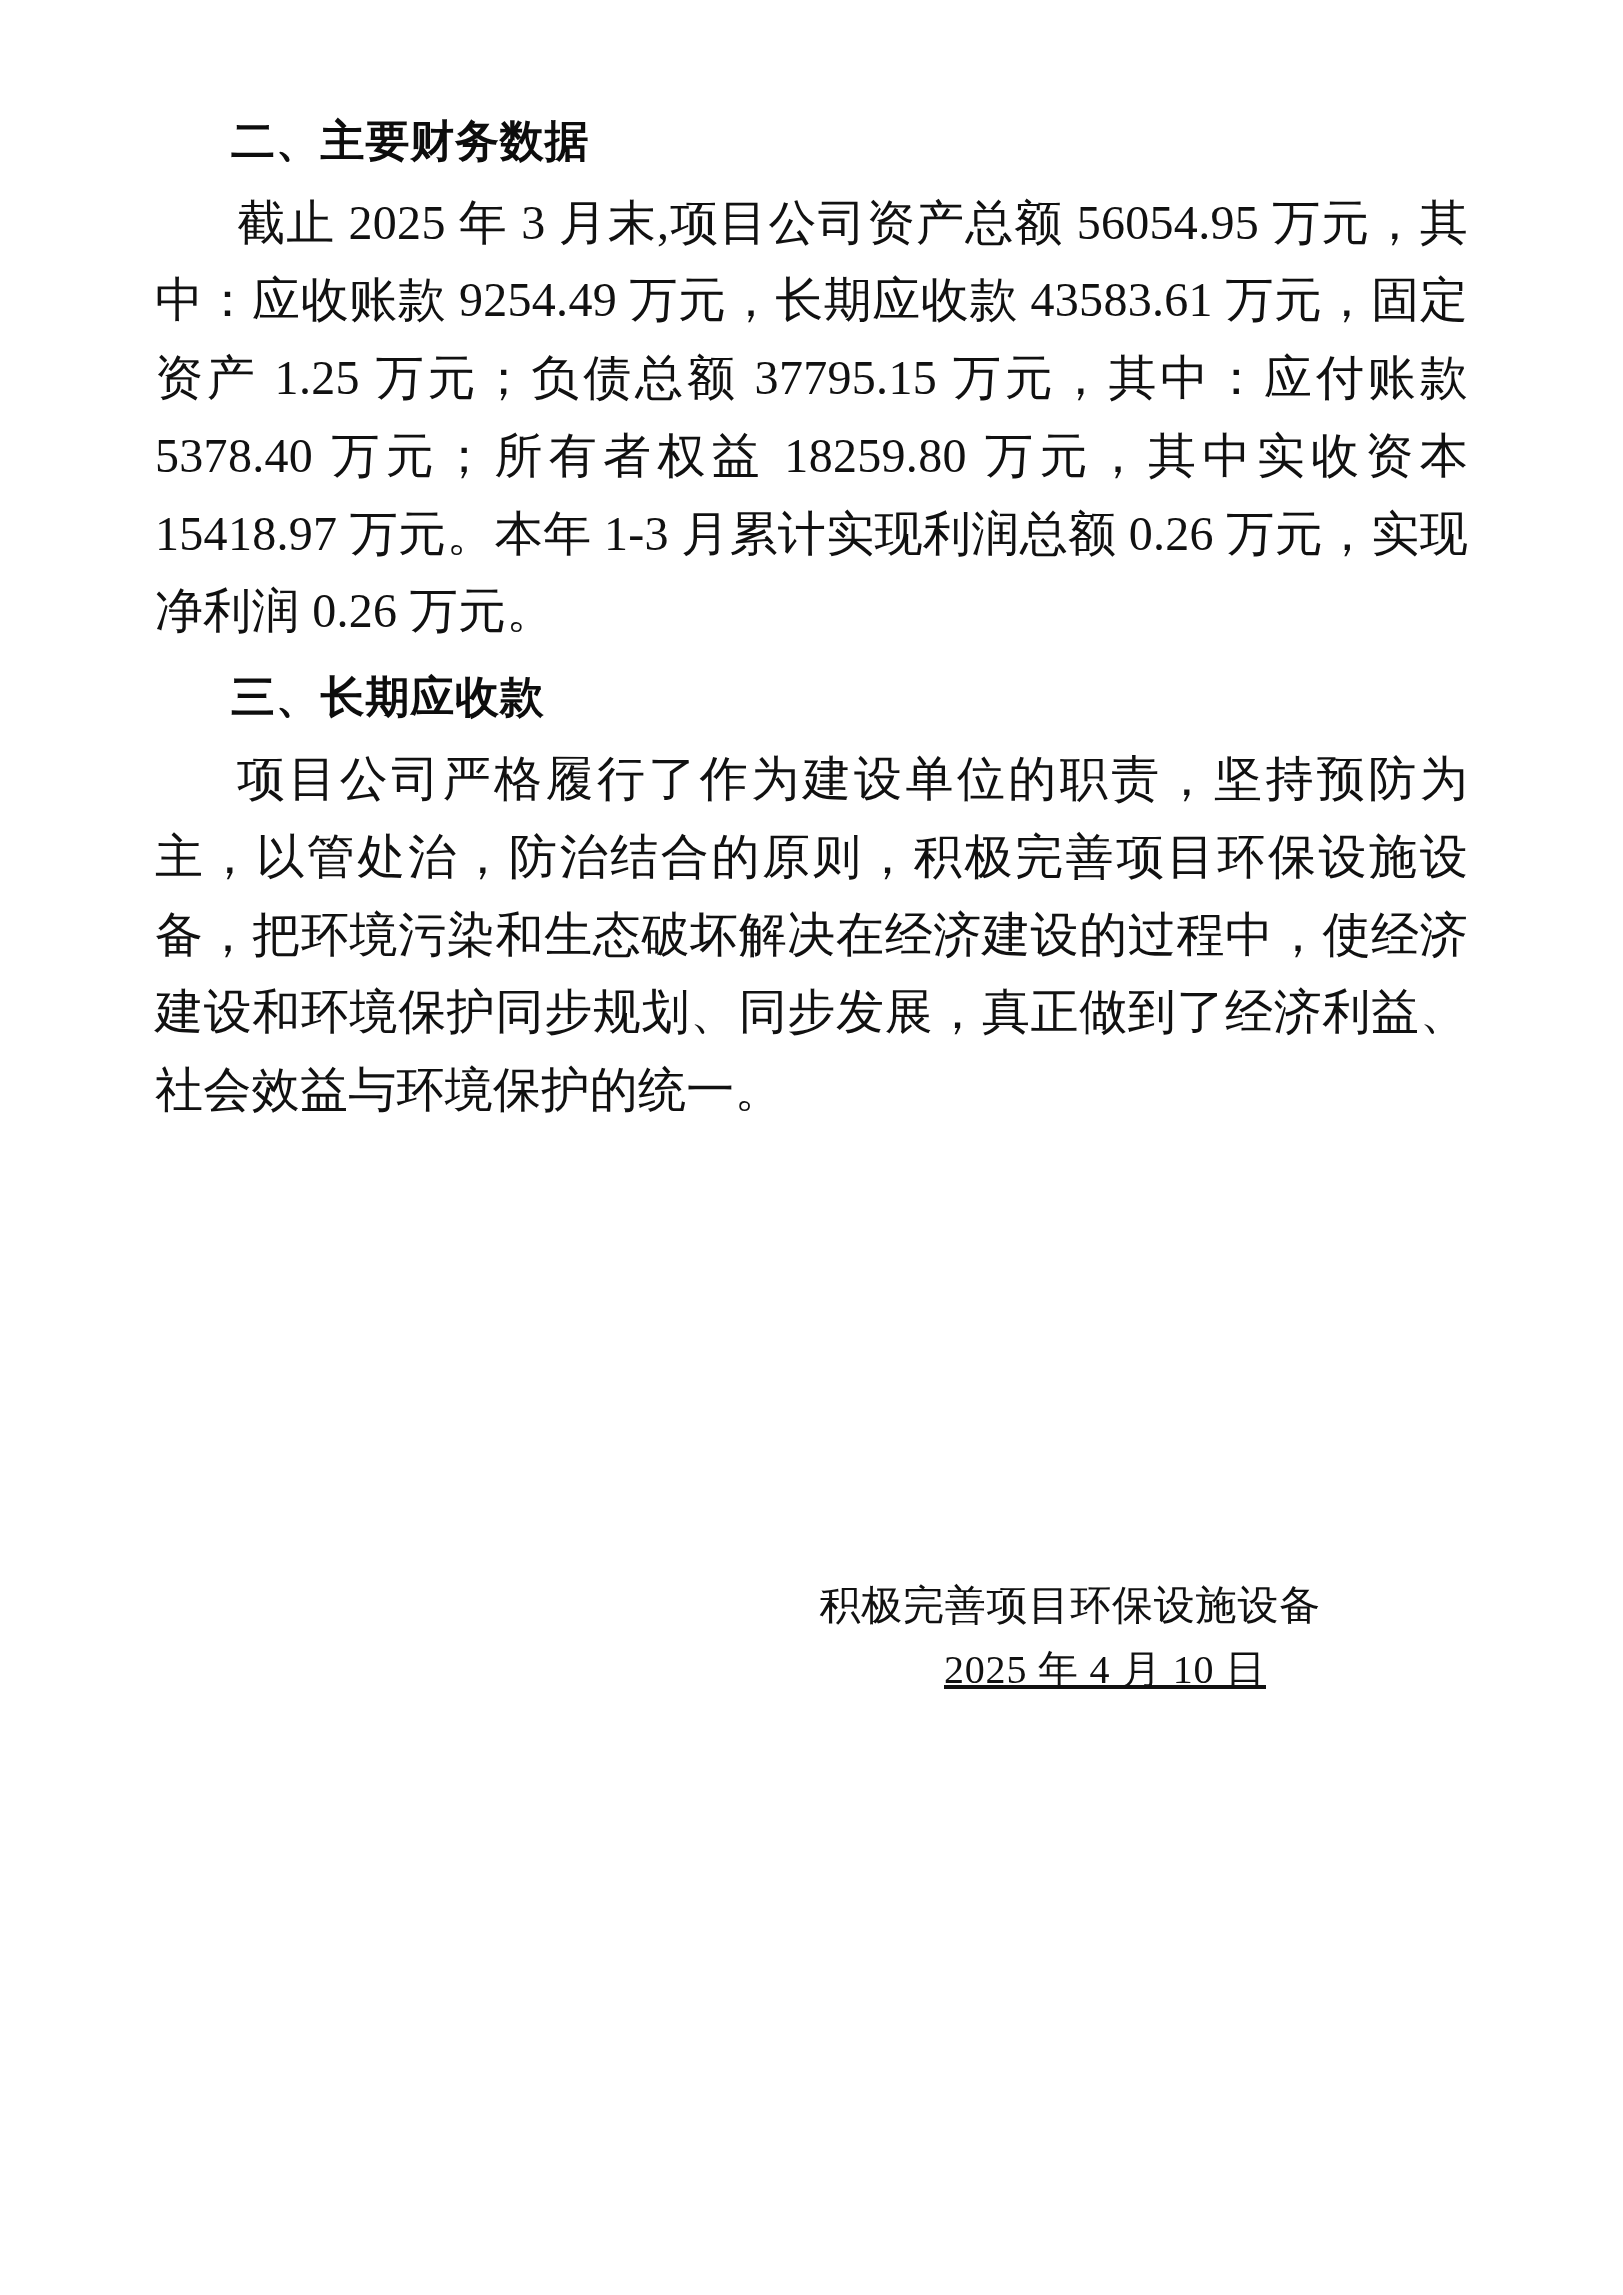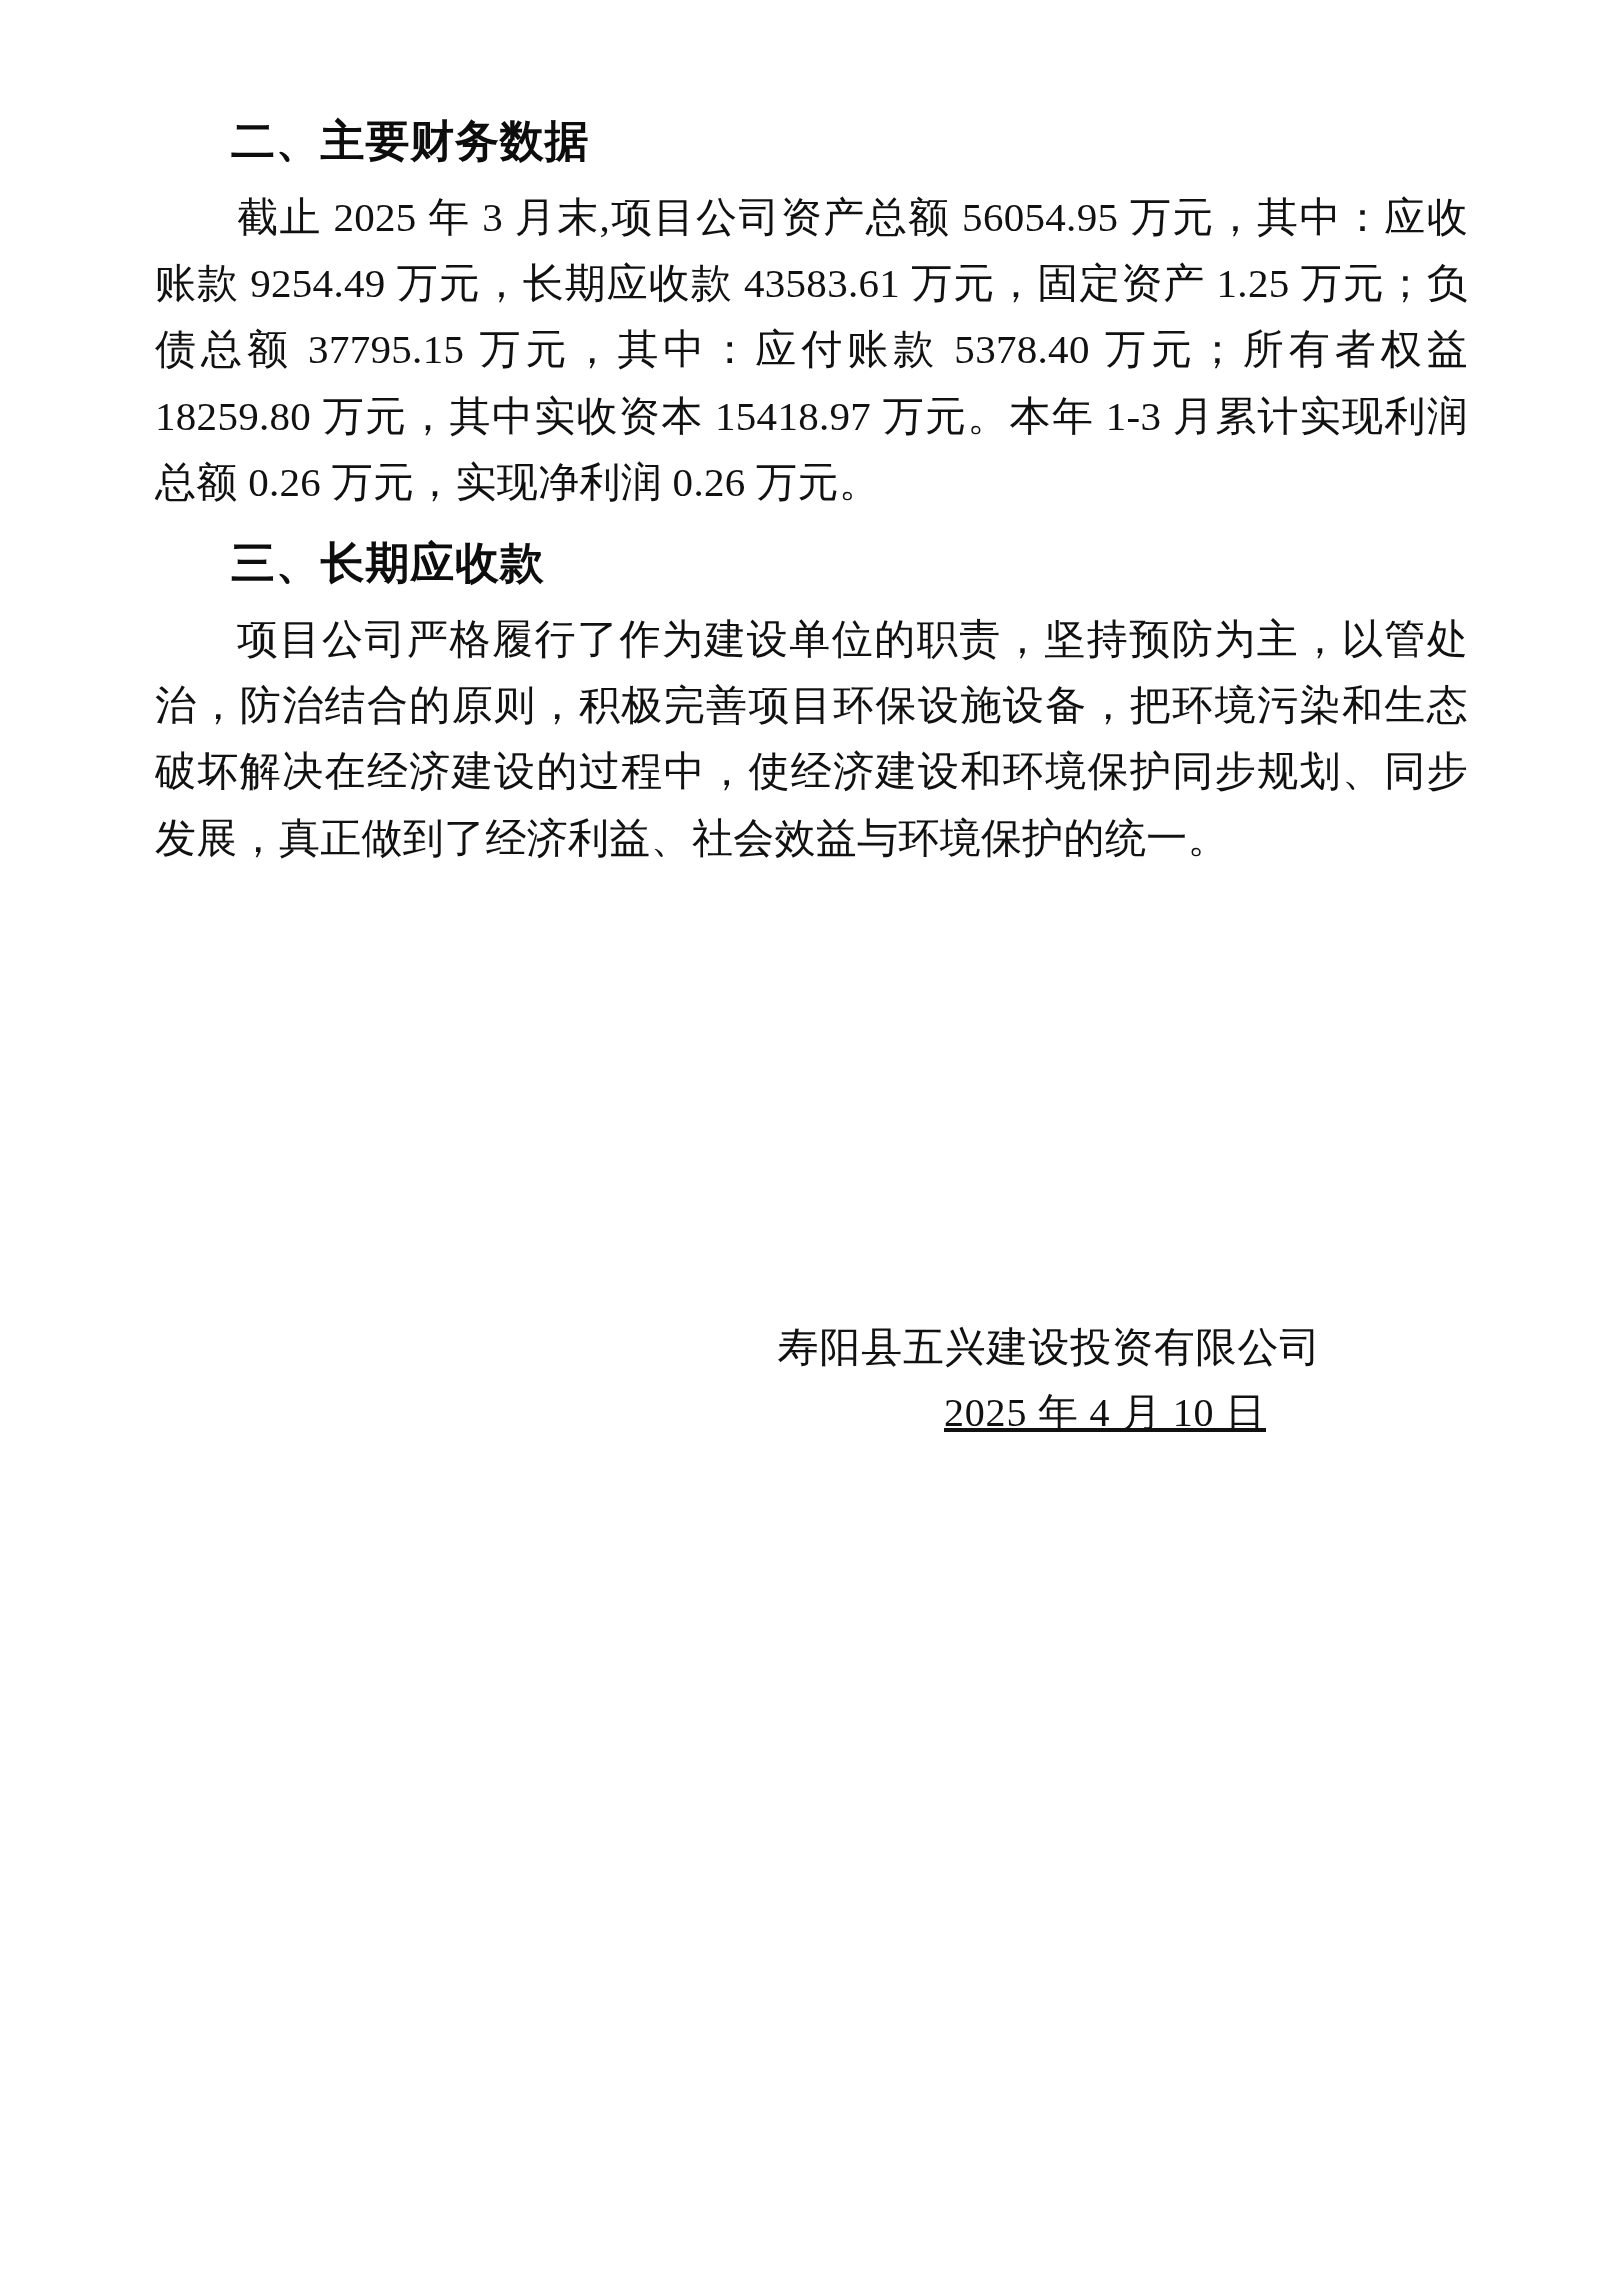--- a/index.html
+++ b/index.html
@@ -27,21 +27,21 @@
     font-family: "Liberation Sans", "DejaVu Sans", sans-serif;
     font-weight: bold;
     font-size: 44px;
     line-height: 1.0;
     letter-spacing: 0.8px;
     margin: 0 0 20.6px 0;
     text-indent: 76px;
     color: #0d0d0d;
   }
   .para {
-    font-size: 41px;
+    font-size: 48px;
     line-height: 1.62;
     text-indent: 82px;
     text-align: justify;
     text-justify: inter-ideograph;
     margin: 0 0 17.4px 0;
     letter-spacing: 0.3px;
     color: #111111;
   }
   .gap-after-fin {
     height: 8px;
@@ -76,19 +76,19 @@
 
     <p class="para">截止 2025 年 3 月末,项目公司资产总额 56054.95 万元，其中：应收账款 9254.49 万元，长期应收款 43583.61 万元，固定资产 1.25 万元；负债总额 37795.15 万元，其中：应付账款 5378.40 万元；所有者权益 18259.80 万元，其中实收资本 15418.97 万元。本年 1-3 月累计实现利润总额 0.26 万元，实现净利润 0.26 万元。</p>
 
     <div class="gap-after-fin"></div>
 
     <h2 class="section-heading">三、长期应收款</h2>
 
     <p class="para">项目公司严格履行了作为建设单位的职责，坚持预防为主，以管处治，防治结合的原则，积极完善项目环保设施设备，把环境污染和生态破坏解决在经济建设的过程中，使经济建设和环境保护同步规划、同步发展，真正做到了经济利益、社会效益与环境保护的统一。</p>
 
     <div class="signature-block">
-      <div class="sign-line">寿阳县五兴建设投资有限公司</div>
+      <div class="sign-line">积极完善项目环保设施设备</div>
       <div class="sign-date">2025 年 4 月 10 日</div>
     </div>
 
   </div>
 </div>
 
 
 </body></html>

